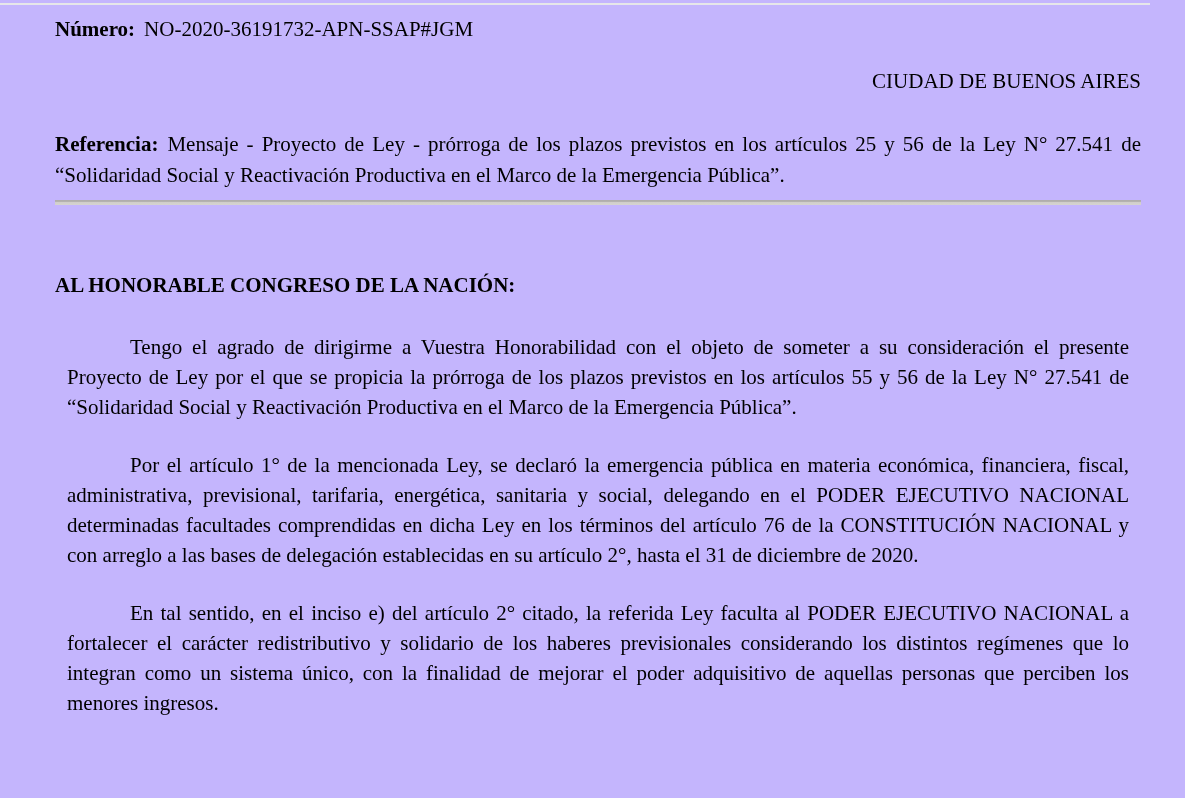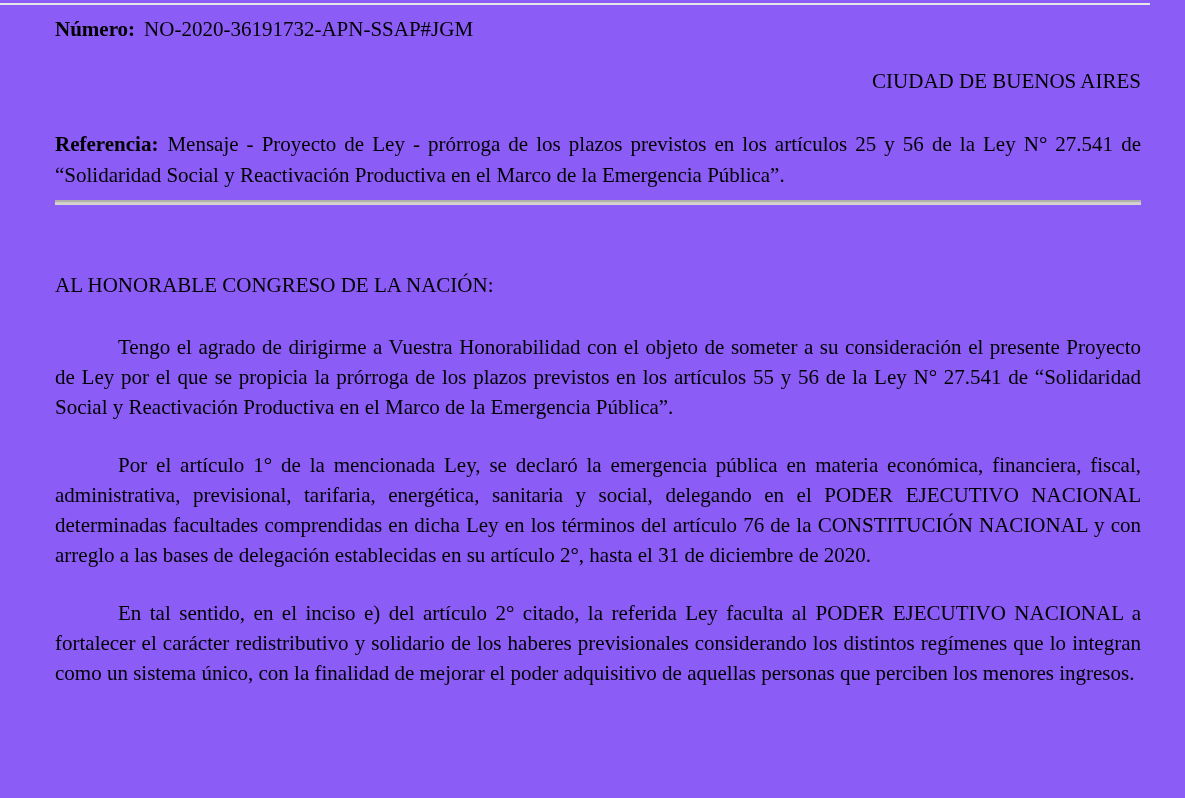--- a/index.html
+++ b/index.html
@@ -12,21 +12,21 @@
   }
   .page {
     position: relative;
     width: 1185px;
     height: 798px;
     box-sizing: border-box;
     padding: 15px 44px 0 55px;
     font-family: "Liberation Serif", "DejaVu Serif", serif;
     font-size: 21px;
     color: #000000;
-    background: #8b5cf6;
+    background: #c4b5fd;
   }
   .top-line {
     position: absolute;
     left: 0;
     top: 3px;
     width: 1150px;
     height: 2px;
     background: #e6e6e9;
   }
   .numero-row {
@@ -49,23 +49,24 @@
   }
   .rule {
     margin-top: 9px;
     height: 5px;
     border: none;
     background: linear-gradient(to bottom, #aeaca9 0%, #b6b4b1 40%, #cfcdc9 40%, #d6d4d0 100%);
   }
   .salutation {
     margin-top: 65px;
     line-height: 30px;
+    font-weight: bold;
   }
   p.body-par {
-    margin: 0;
+    margin: 12px;
     text-align: justify;
     text-indent: 63px;
     line-height: 30px;
   }
   p.body-par.first { margin-top: 32px; }
   p.body-par.next  { margin-top: 28px; }
 </style>
 </head>
 <body>
 

